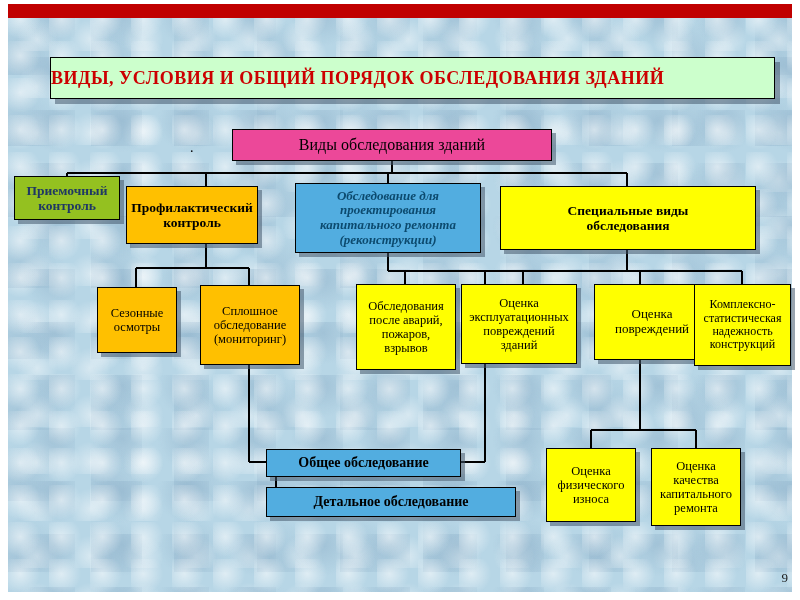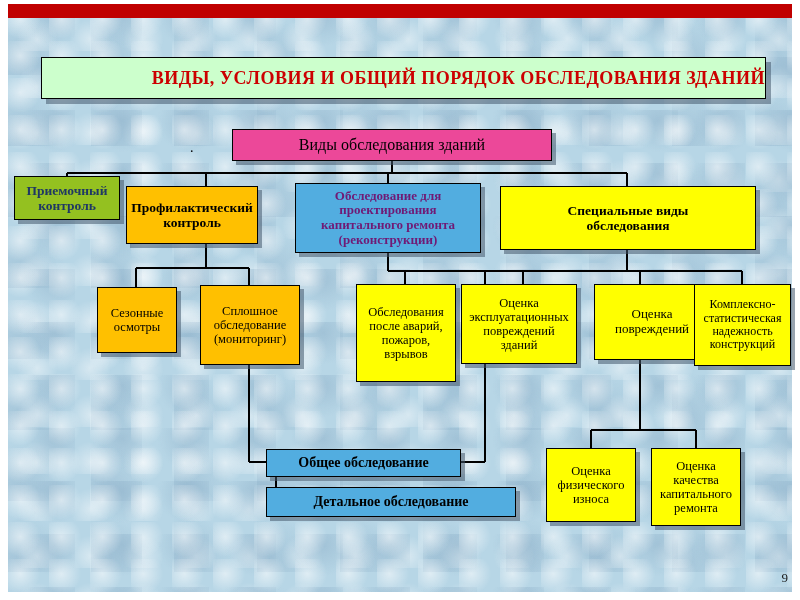--- a/index.html
+++ b/index.html
@@ -18,24 +18,24 @@
       radial-gradient(circle at 70% 20%, rgba(140,175,200,0.5) 0, rgba(140,175,200,0) 50%),
       radial-gradient(circle at 55% 75%, rgba(255,255,255,0.45) 0, rgba(255,255,255,0) 45%),
       radial-gradient(circle at 15% 85%, rgba(140,175,200,0.45) 0, rgba(140,175,200,0) 50%);
     background-size: 41px 37px, 67px 53px, 53px 47px, 83px 71px;
   }
   .top-bar{
     position:absolute;left:8px;top:4px;width:784px;height:14px;
     background:#c00000;z-index:3;
   }
   .title-box{
-    position:absolute;left:41px;top:57px;width:725px;height:42px;
+    position:absolute;left:50px;top:57px;width:725px;height:42px;
     background:#ccffcc;border:1px solid #000;
     box-shadow:5px 5px 0 rgba(70,90,110,0.55);
-    display:flex;align-items:center;justify-content:flex-end;text-align:center;
+    display:flex;align-items:center;justify-content:flex-start;text-align:center;
     color:#cc0000;font-weight:bold;font-size:18px;letter-spacing:0.5px;
     z-index:2;box-sizing:border-box;
   }
   svg.connectors{
     position:absolute;left:0;top:0;width:800px;height:600px;z-index:1;
   }
   svg.connectors line{stroke:#000;stroke-width:1.5;}
   .box{
     position:absolute;border:1px solid #000;
     box-shadow:4px 4px 0 rgba(70,90,110,0.55);
@@ -46,26 +46,26 @@
   .orange{background:#ffc000;}
   .yellow{background:#ffff00;}
   .blue{background:#52ade0;}
   .cyan{background:#ec4899;}
   .green{background:#94c120;}
   .bold{font-weight:bold;}
 
   #b-root{left:232px;top:129px;width:320px;height:32px;font-size:16px;}
   #b-acceptance{left:14px;top:176px;width:106px;height:44px;font-size:13.5px;color:#1f3864;}
   #b-preventive{left:126px;top:186px;width:132px;height:58px;font-size:13.5px;}
-  #b-design{left:295px;top:183px;width:186px;height:70px;font-size:13px;color:#701a75;}
+  #b-design{left:295px;top:183px;width:186px;height:70px;font-size:13px;color:#0c4a6e;font-style:italic;}
   #b-special{left:500px;top:186px;width:256px;height:64px;font-size:13.5px;}
   #b-special .txt{max-width:175px;}
   #b-seasonal{left:97px;top:287px;width:80px;height:66px;font-size:12.5px;}
   #b-continuous{left:200px;top:285px;width:100px;height:80px;font-size:12.5px;}
-  #b-accidents{left:356px;top:284px;width:100px;height:98px;font-size:12.5px;}
+  #b-accidents{left:356px;top:284px;width:100px;height:86px;font-size:12.5px;}
   #b-operational{left:461px;top:284px;width:116px;height:80px;font-size:12.5px;}
   #b-damage{left:594px;top:284px;width:116px;height:76px;font-size:13px;}
   #b-damage .txt{max-width:80px;}
   #b-complex{left:694px;top:284px;width:97px;height:82px;font-size:12px;align-items:center;}
   #b-general{left:266px;top:449px;width:195px;height:28px;font-size:14px;}
   #b-detailed{left:266px;top:487px;width:250px;height:30px;font-size:14px;}
   #b-wear{left:546px;top:448px;width:90px;height:74px;font-size:12.5px;}
   #b-wear .txt{max-width:78px;}
   #b-quality{left:651px;top:448px;width:90px;height:78px;font-size:12.5px;}
   #b-quality .txt{max-width:80px;}

